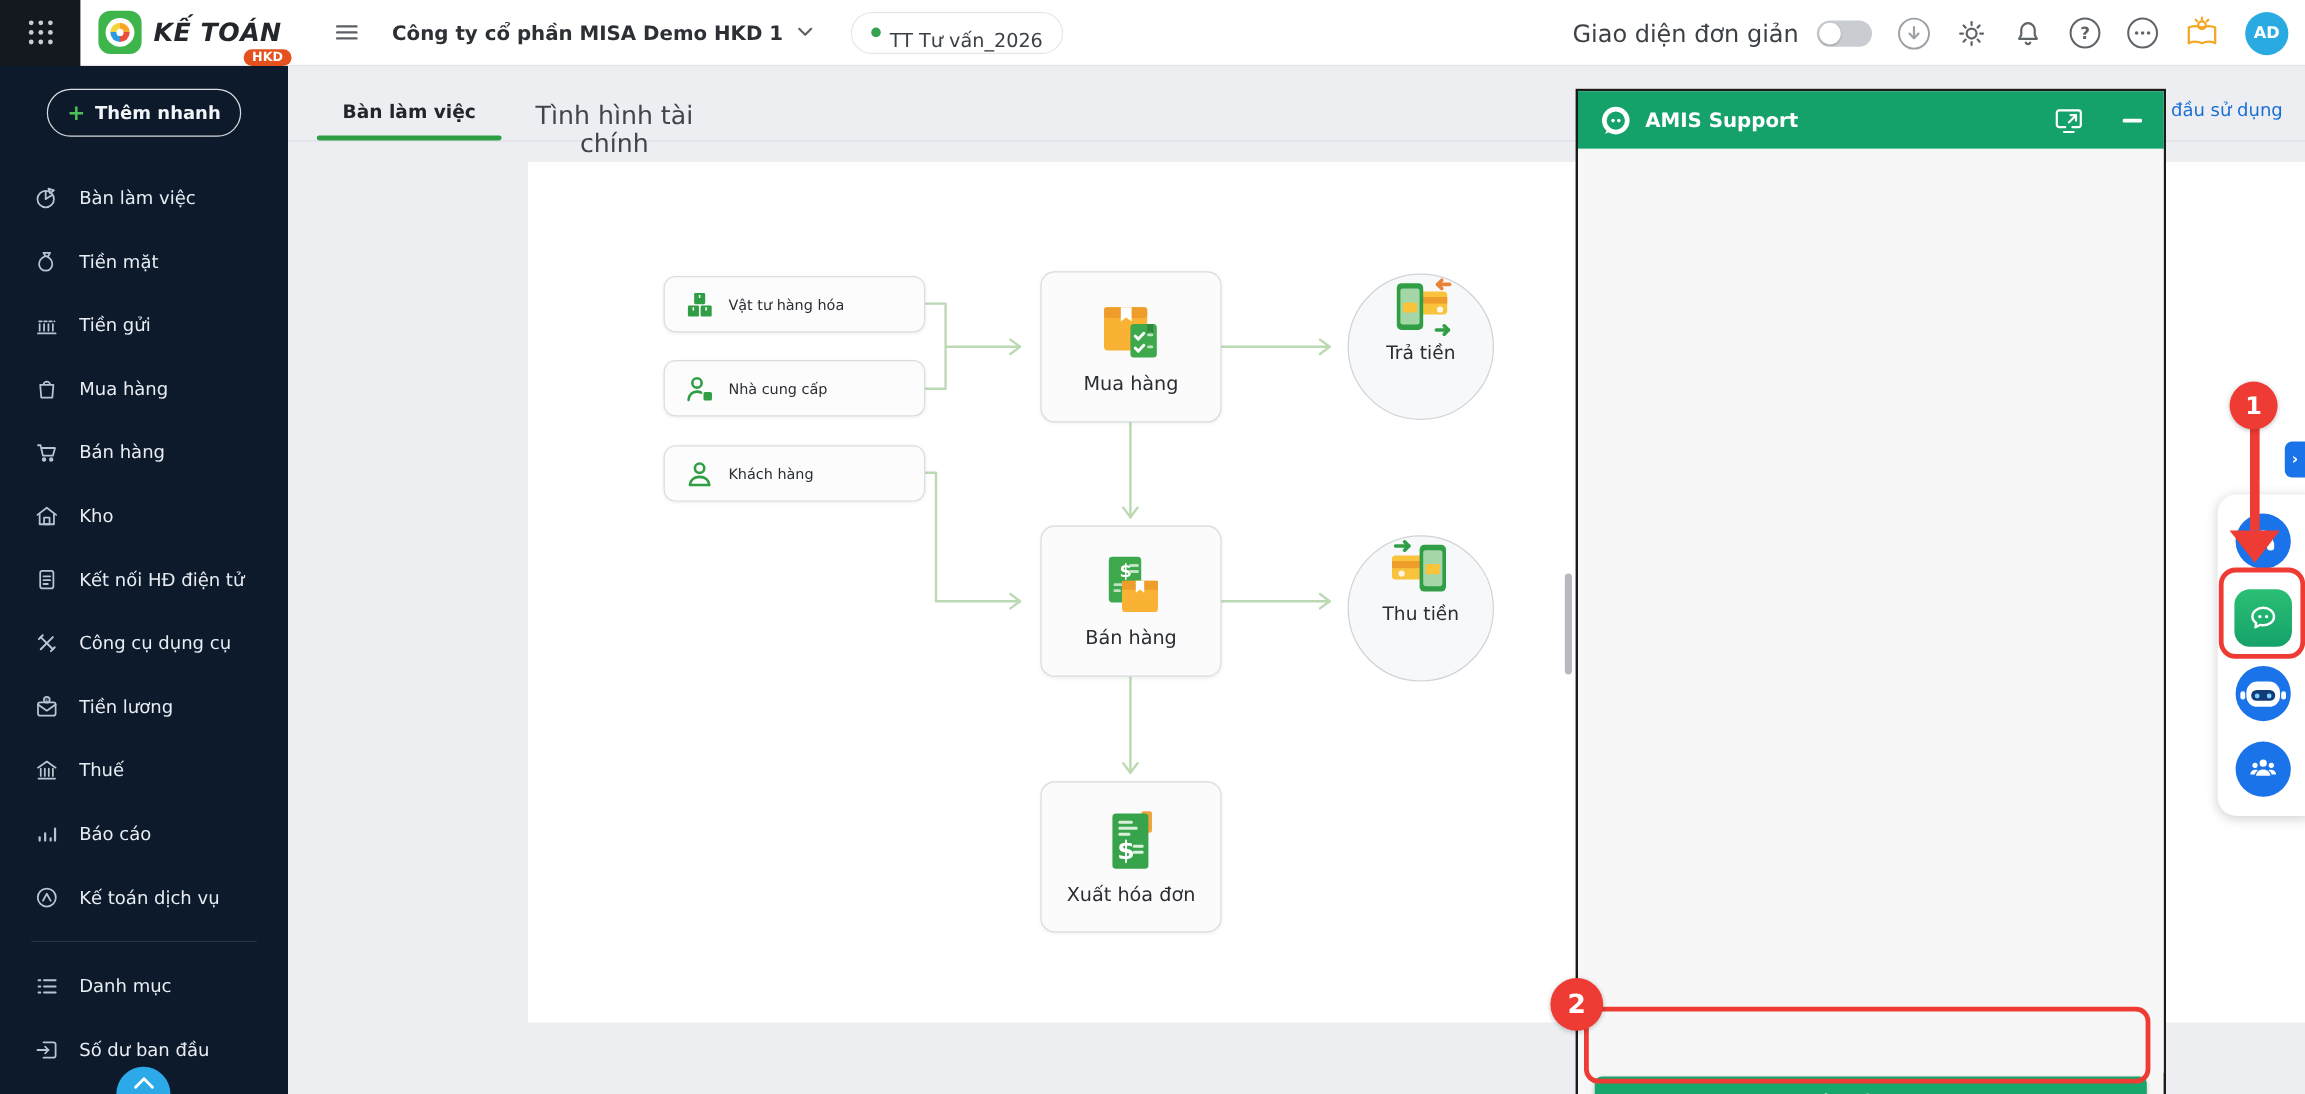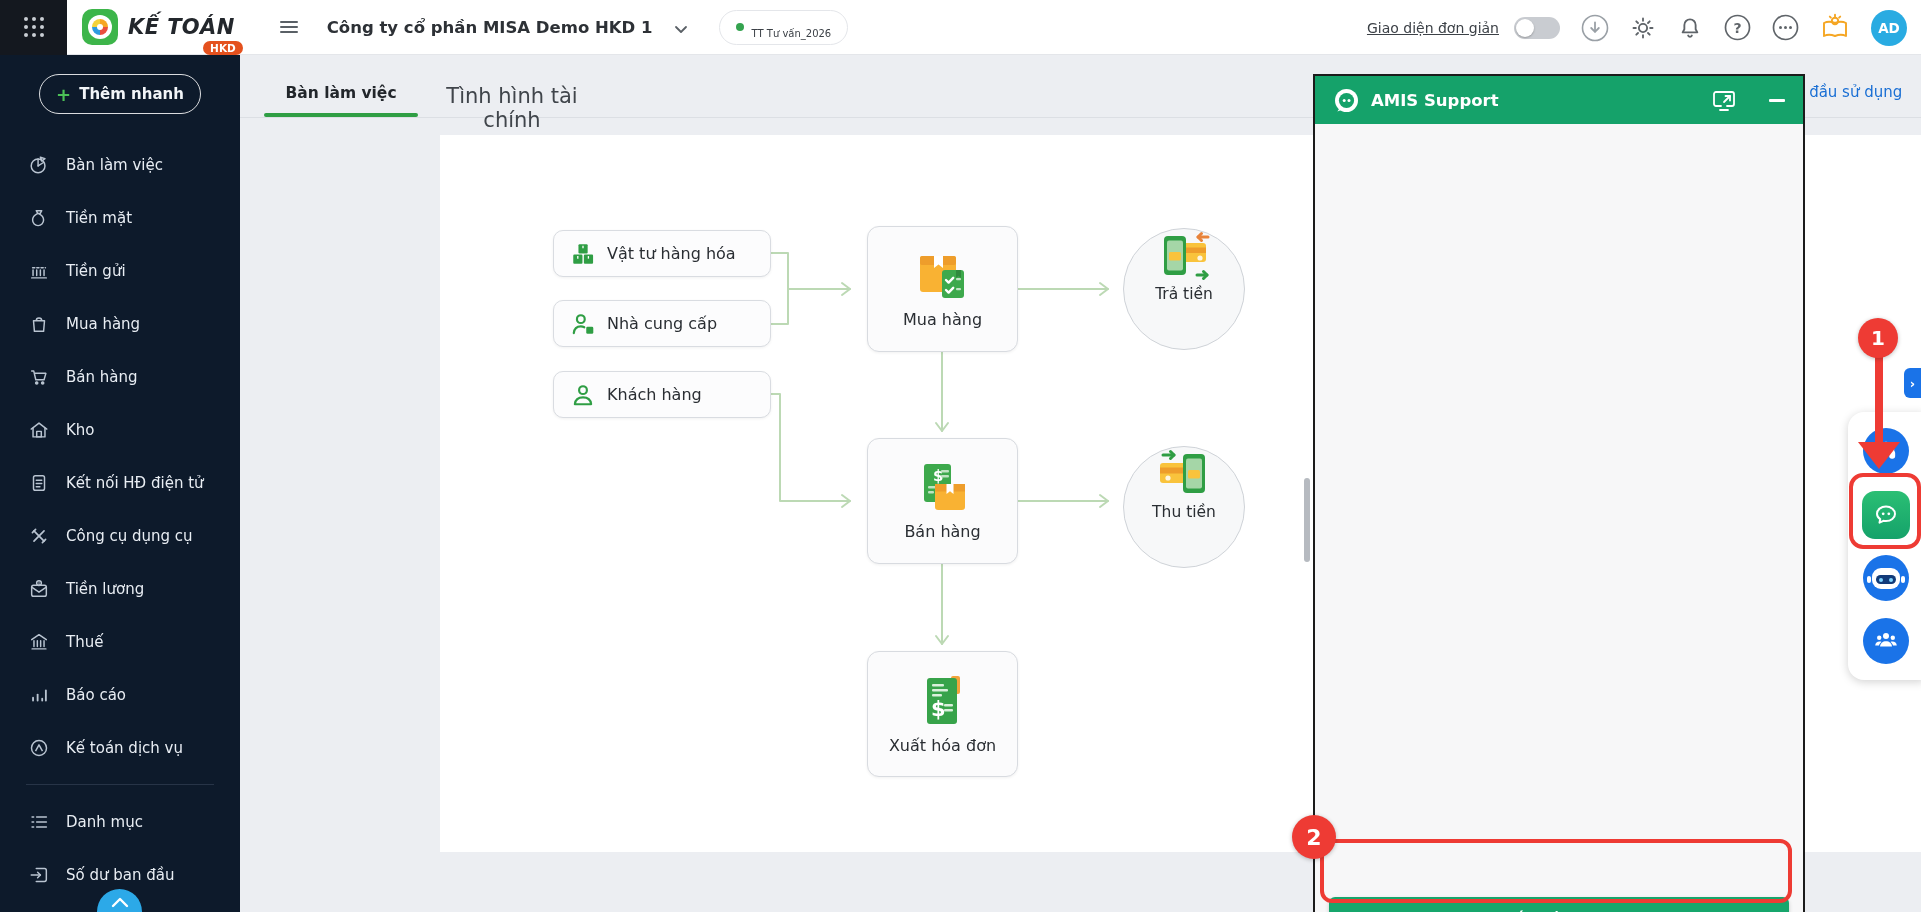--- a/index.html
+++ b/index.html
@@ -11,27 +11,27 @@
   .topbar { position:absolute; left:0; top:0; width:1921px; height:55px; background:#fff; border-bottom:1px solid #E4E6EA; z-index:20; display:flex; align-items:center; }
   .corner { width:67px; height:55px; background:#14181F; display:flex; align-items:center; justify-content:center; flex:0 0 auto; cursor:pointer; }
   .logo { display:flex; align-items:center; margin-left:15px; position:relative; cursor:pointer; }
   .logo-sq { width:36px; height:36px; border-radius:10px; background:#3DB54A; display:flex; align-items:center; justify-content:center; }
   .logo-pin { width:24px; height:24px; border-radius:50%; background:#fff; display:flex; align-items:center; justify-content:center; }
   .logo-pin i { display:block; width:16px; height:16px; border-radius:50%; background:conic-gradient(#F6A623 0 25%, #E94E3D 25% 50%, #2E9BE0 50% 75%, #F3D23B 75% 100%); position:relative; }
   .logo-pin i::after { content:""; position:absolute; left:5px; top:5px; width:6px; height:6px; border-radius:50%; background:#fff; }
   .logo-name { font-size:21px; font-weight:700; color:#23272C; margin-left:10px; letter-spacing:.4px;font-style:italic; }
   .logo-badge { position:absolute; right:-8px; bottom:-10px; background:#E4511E; color:#fff; font-size:10.5px; font-weight:700; padding:1px 7px; border-radius:8px; }
   .hamburger { margin-left:42px; cursor:pointer; display:flex; }
-  .company { margin-left:26px; display:flex; align-items:flex-end; gap:20px; cursor:pointer; }
+  .company { margin-left:26px; display:flex; align-items:flex-start; gap:10px; cursor:pointer; }
   .company-name { font-size:16.5px; font-weight:600; color:#2D3136; }
   .fiscal-pill { margin-left:30px; height:35px; border:1px solid #E4E6EA; border-radius:18px; background:#fff; display:flex; align-items:center; gap:8px; padding:0 16px; cursor:pointer; }
   .fiscal-dot { width:8px; height:8px; border-radius:50%; background:#34A34F; }
-  .fiscal-text { font-size:10px; color:#3C4147;margin-top:12px; }
+  .fiscal-text { font-size:16px; color:#3C4147;margin-top:12px; }
   .topbar-right { position:absolute; right:14px; top:0; height:55px; display:flex; align-items:center; gap:21px; }
-  .simple-ui-label { font-size:14px; color:#3C4147;text-decoration:underline; }
+  .simple-ui-label { font-size:20px; color:#3C4147; }
   .toggle { width:46px; height:22px; border-radius:11px; background:#C9CCD1; position:relative; cursor:pointer; margin-left:-6px; }
   .toggle-knob { position:absolute; left:2px; top:2px; width:18px; height:18px; border-radius:50%; background:#fff; box-shadow:0 1px 2px rgba(0,0,0,.25); }
   .tb-icon { display:flex; align-items:center; justify-content:center; cursor:pointer; }
   .avatar { width:36px; height:36px; border-radius:50%; background:#29ABE2; color:#fff; font-size:13.5px; font-weight:700; display:flex; align-items:center; justify-content:center; cursor:pointer; }
 
   
   .sidebar { position:absolute; left:0; top:55px; width:240px; height:857px; background:#0D1A2B; z-index:15; }
   .quick-add { display:flex; align-items:center; justify-content:center; gap:8px; width:162px; height:40px; margin:19px auto 0; border:1px solid rgba(255,255,255,.85); border-radius:20px; background:transparent; color:#F2F5F8; font-size:15px; font-weight:600; font-family:inherit; cursor:pointer; }
   .quick-add .plus { color:#4CC057; font-size:18px; font-weight:700; }
   .nav { margin-top:24px; }
@@ -46,21 +46,21 @@
   .tab { position:absolute; top:84px; text-align:center; cursor:pointer; z-index:3; }
   .tab-workspace { left:264px; width:154px; font-size:15.5px; font-weight:700; color:#22262B; }
   .tab-finance { left:437px; width:150px; font-size:21px; color:#40454B; }
   .tab-underline { position:absolute; left:264px; top:113px; width:154px; height:4px; background:#2F9E44; border-radius:2px; z-index:3; }
   .quick-start-link { position:absolute; left:1779px; top:83px; font-size:15px; color:#1A6FD4; cursor:pointer; z-index:4; white-space:nowrap; }
 
   
   .canvas { position:absolute; left:440px; top:135px; width:1481px; height:717px; background:#fff; z-index:5; }
   .arrows { position:absolute; left:0; top:0; z-index:1; }
   .input-box { position:absolute; left:113px; width:218px; height:47px; background:#FCFCFD; border:1px solid #D9DCE1; border-radius:10px; box-shadow:0 1px 3px rgba(0,0,0,.06); display:flex; align-items:center; gap:11px; padding-left:16px; z-index:2; cursor:pointer; }
-  .input-box .lbl { font-size:16px; color:#2A2E33; }
+  .input-box .lbl { font-size:12px; color:#2A2E33; }
   .node-card { position:absolute; left:427px; width:151px; height:126px; background:#FBFBFC; border:1px solid #D8DBE0; border-radius:12px; box-shadow:0 1px 3px rgba(0,0,0,.06); display:flex; flex-direction:column; align-items:center; justify-content:center; gap:8px; z-index:2; cursor:pointer; }
   .node-card .lbl { font-size:16px; color:#2A2E33; }
   .pay-circle { position:absolute; left:683px; width:122px; height:122px; border-radius:50%; background:#F7F8F9; border:1px solid #CFD3D8; display:flex; flex-direction:column; align-items:center; justify-content:flex-start; gap:4px; z-index:2; cursor:pointer; }
   .pay-circle .lbl { font-size:15.5px; color:#2A2E33; }
   .scroll-thumb { position:absolute; left:1304px; top:478px; width:6px; height:84px; border-radius:3px; background:#B6BAC0; z-index:30; cursor:pointer; }
 
   
   .chat-panel { position:absolute; left:1313px; top:74px; width:492px; height:880px; background:#F7F7F8; border:2px solid #1B1B1B; z-index:50; }
   .chat-header { position:absolute; left:0; top:0; right:0; height:48px; background:#15A26A; display:flex; align-items:center; padding:0 18px; gap:11px; }
   .chat-title { color:#fff; font-size:16.5px; font-weight:700; flex:1; }

